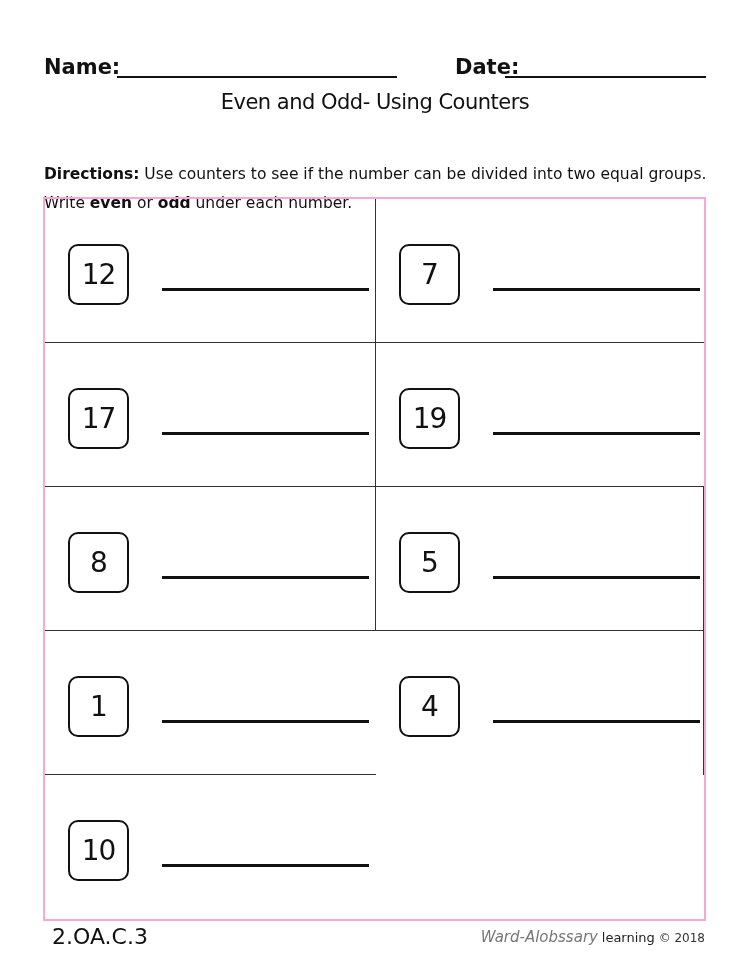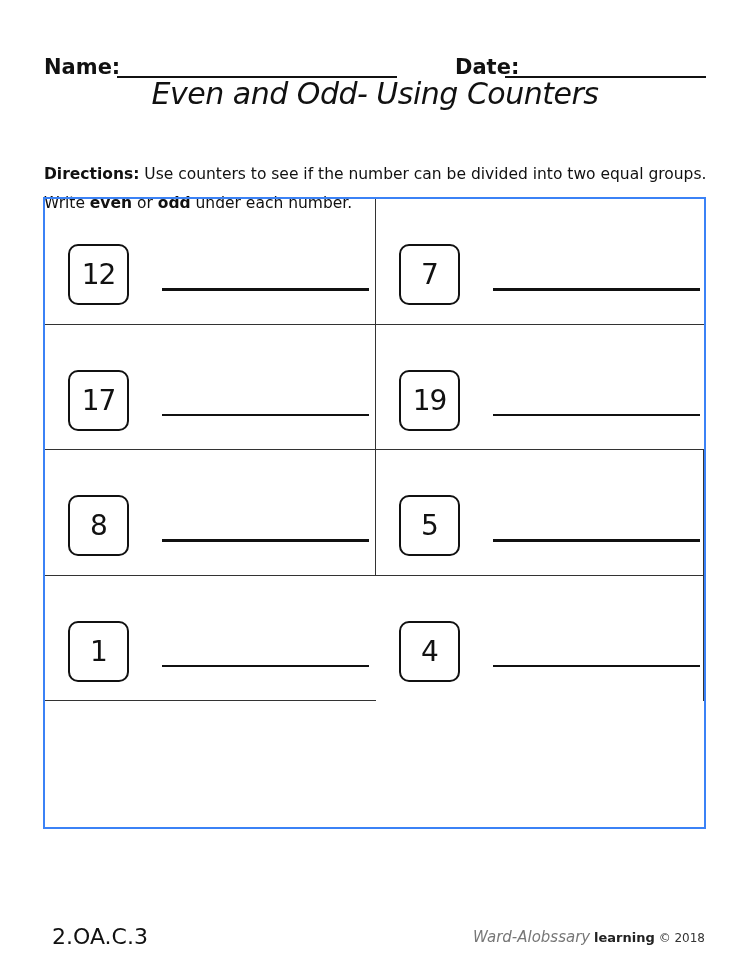--- a/index.html
+++ b/index.html
@@ -1,39 +1,39 @@
 <!DOCTYPE html>
 <html><head>
 <meta charset="utf-8">
 <style>
   html, body { margin: 0; padding: 0; background: #ffffff; }
   body { width: 750px; height: 970px; position: relative; overflow: hidden;
          font-family: "DejaVu Sans", sans-serif; color: #111; }
   .abs { position: absolute; font-weight: bold; }
   .lbl { font-size: 21px; }
   .line { position: absolute; height: 2px; background: #111; }
-  .title { position: absolute; left: 0; width: 750px; top: 76px; text-align: center;
-           font-size: 30px; font-weight: normal; letter-spacing: -0.5px; font-style: italic; }
+  .title { position: absolute; left: 0; width: 750px; top: 90px; text-align: center;
+           font-size: 21px; font-weight: normal; letter-spacing: -0.5px; }
   .dir { position: absolute; left: 44px; top: 140px; width: 680px; font-size: 15.5px; line-height: 29px; margin-top: 20px; }
   .dir b { font-weight: bold; }
-  .grid { position: absolute; left: 43px; top: 197px; width: 663px; height: 632px;
-          border: 2px solid #3b82f6; box-sizing: border-box;
+  .grid { position: absolute; left: 43px; top: 197px; width: 663px; height: 724px;
+          border: 2px solid #f9a8d4; box-sizing: border-box;
           display: grid; grid-template-columns: 331px 1fr; grid-template-rows: repeat(5, 1fr); }
   .cell { position: relative; border-right: 1.5px solid #333; border-bottom: 1.5px solid #333; }
   .cell.r { border-right: none; }
   .cell.last { border-bottom: none; }
   .numbox { position: absolute; left: 23px; top: 45px; width: 61px; height: 61px;
             border: 2.5px solid #111; border-radius: 10px; box-sizing: border-box;
             display: flex; align-items: center; justify-content: center;
             font-size: 28px; font-weight: normal; letter-spacing: -1px; }
   .ansline { position: absolute; left: 117px; top: 89px; width: 207px; height: 2.5px; background: #111; }
   .std { position: absolute; left: 52px; top: 924px; font-size: 22px; }
   .credit { position: absolute; right: 45px; top: 928px; font-size: 12px; color: #333; }
   .credit .script { font-style: italic; color: #777; font-size: 15px; }
-  .credit .brand { font-weight: bold; color: #222; font-size: 13px; }
+  .credit .brand { font-weight: normal; color: #222; font-size: 13px; }
 </style>
 </head>
 <body>
 
 <div class="abs lbl" style="left:44px; top:55px;">Name:</div>
 <div class="line" style="left:117px; top:76px; width:280px;"></div>
 
 <div class="abs lbl" style="left:455px; top:55px;">Date:</div>
 <div class="line" style="left:505px; top:76px; width:201px;"></div>
 
@@ -69,20 +69,24 @@
     <div class="ansline"></div>
   </div>
   <div class="cell r">
     <div class="numbox">1</div>
     <div class="ansline"></div>
   </div>
   <div class="cell last">
     <div class="numbox">4</div>
     <div class="ansline"></div>
   </div>
+  <div class="cell r last">
+    <div class="numbox">10</div>
+    <div class="ansline"></div>
+  </div>
 </div>
 
 <div class="std">2.OA.C.3</div>
 <div class="credit">
   <span class="script">Ward-Alobssary</span>
   <span class="brand">learning</span>
   <span>© 2018</span>
 </div>
 
 </body></html>

